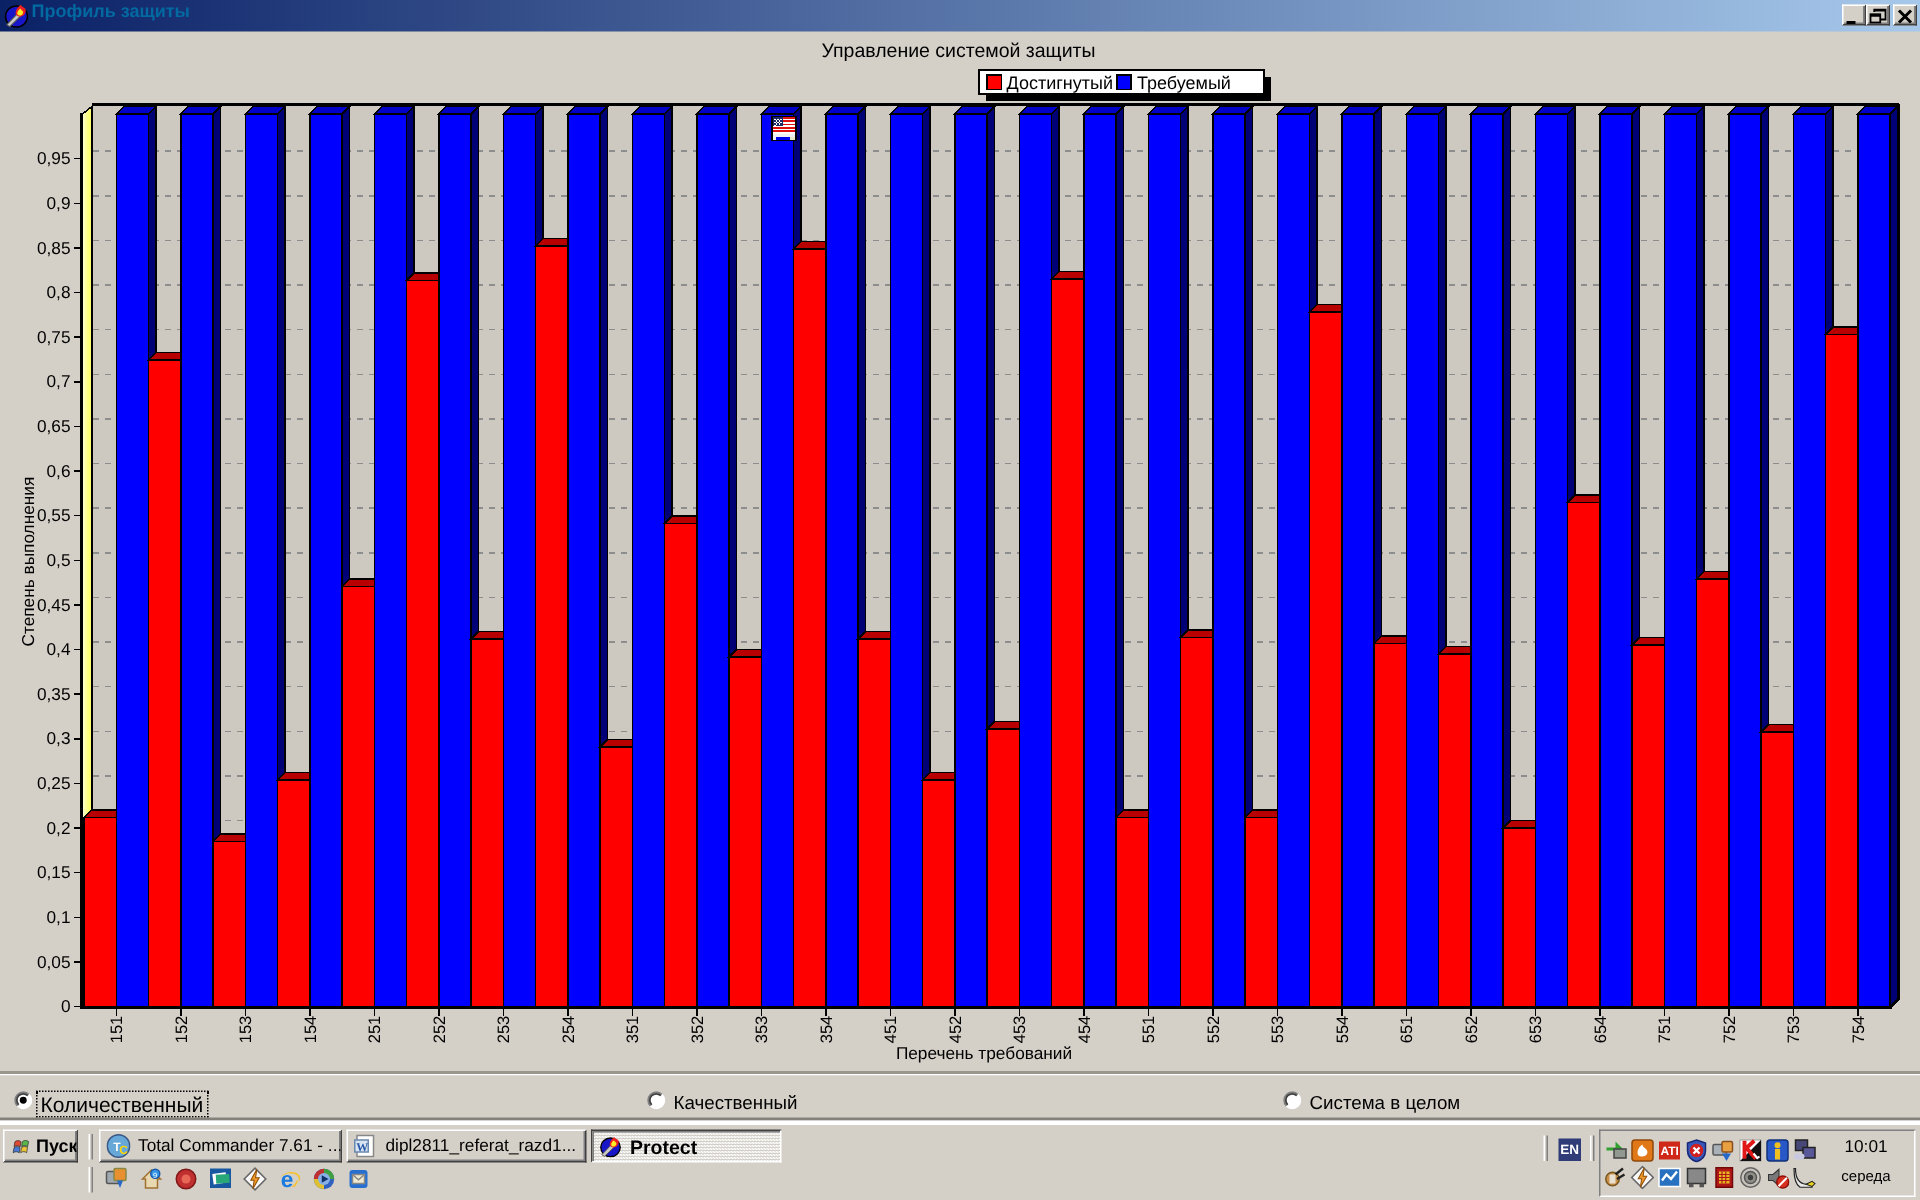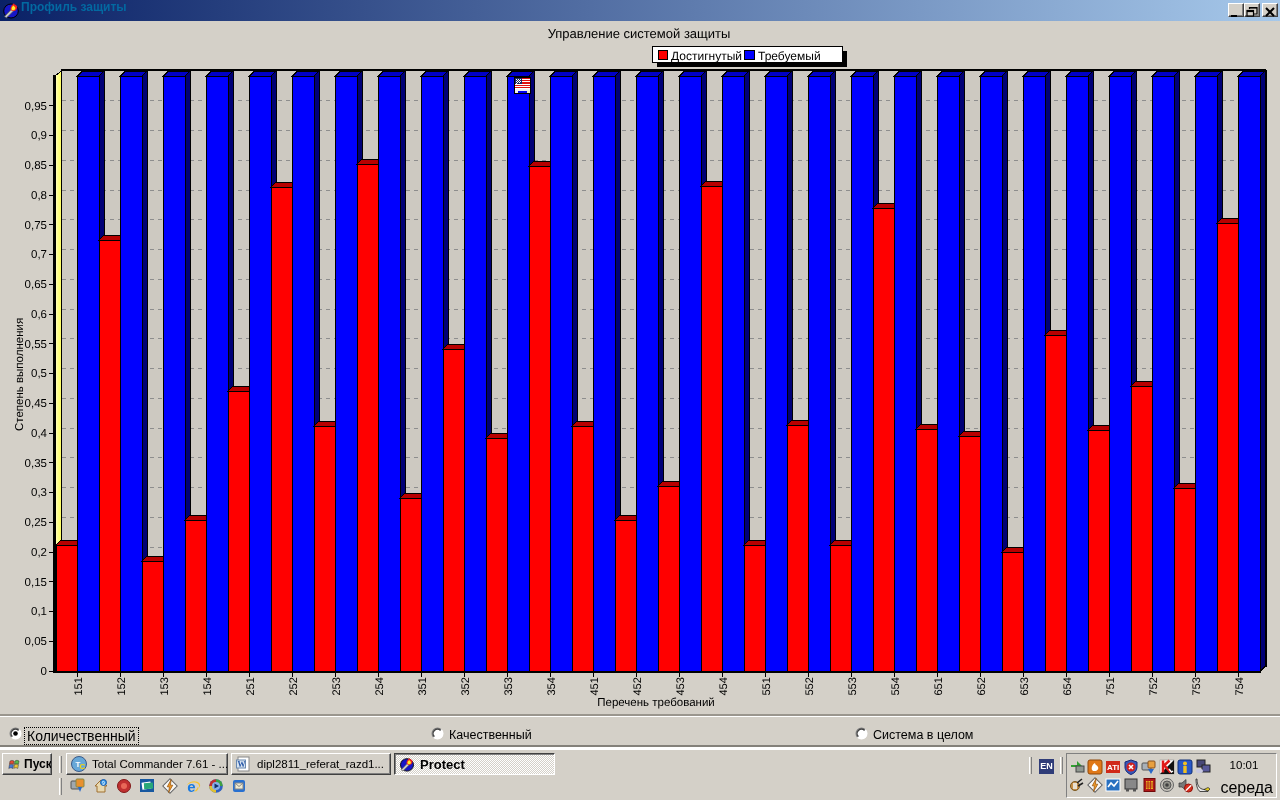--- a/index.html
+++ b/index.html
@@ -430,21 +430,21 @@
     <span style="margin-left:5px">Total Commander 7.61 - ...</span>
   </div>
 <div class="tb-btn" style="left:231px;top:753px;width:160px">
     <svg width="16" height="16" viewBox="0 0 16 16" style="flex:none">
       <rect x="2" y="1" width="11" height="14" fill="#fff" stroke="#888"></rect>
       <rect x="0.5" y="4" width="9" height="8" fill="#d8e4f0" stroke="#6888b0"></rect>
       <text x="1.5" y="11" font-size="8" font-weight="bold" fill="#2858a8" font-family="Liberation Serif">W</text>
     </svg>
     <span style="margin-left:5px">dipl2811_referat_razd1...</span>
   </div>
-<div class="abs" style="left:394px;top:753px;width:161px;height:22px;background:#d4d0c8;background-image:conic-gradient(#fff 0 25%,transparent 0 50%,#fff 0 75%,transparent 0);background-size:2px 2px;
+<div class="abs" style="left:394px;top:753px;width:127px;height:22px;background:#d4d0c8;background-image:conic-gradient(#fff 0 25%,transparent 0 50%,#fff 0 75%,transparent 0);background-size:2px 2px;
 border-top:1px solid #404040;border-left:1px solid #404040;border-right:1px solid #fff;border-bottom:1px solid #fff;
 box-shadow:inset 1px 1px 0 #808080;font-size:13px;font-weight:bold;display:flex;align-items:center;padding-left:4px">
     <svg width="16" height="16" viewBox="0 0 18 18" style="flex:none">
       <ellipse cx="9" cy="10" rx="7.3" ry="7" fill="#1716c8" stroke="#000" stroke-width="1"></ellipse>
       <path d="M2.5 15.5 L9.5 8.2 L11.5 10 L4.5 16.8 Z" fill="#c8c8c8" stroke="#555" stroke-width="0.7"></path>
       <path d="M8.5 8.5 C8 6 10 3.5 12 2.2 C12.2 3.4 13 3.5 14.2 4.2 C15.8 5.2 15.2 8 13.8 9.2 C12.4 10.4 9.6 10.6 8.5 8.5Z" fill="#ee2222"></path>
       <path d="M9.5 8.2 C9.3 6.8 10.6 5.2 11.7 4.6 C11.8 5.5 12.6 5.7 13.1 6.3 C13.8 7.2 13.2 8.6 12.2 9.1 C11.2 9.6 9.9 9.4 9.5 8.2Z" fill="#ffee22"></path>
     </svg>
     <span style="margin-left:5px">Protect</span>
   </div>
@@ -566,12 +566,12 @@
 <svg class="abs" style="left:1177px;top:777px" width="16" height="16" viewBox="0 0 16 16">
     <path d="M2 6 L5 6 L9 2.5 L9 13.5 L5 10 L2 10Z" fill="#787878" stroke="#333" stroke-width="0.7"></path>
     <circle cx="11.5" cy="11" r="4" fill="#d83020" stroke="#901008"></circle>
     <path d="M8.7 13.8 L14.3 8.2" stroke="#fff" stroke-width="1.3"></path>
   </svg>
 <svg class="abs" style="left:1195px;top:777px" width="16" height="16" viewBox="0 0 16 16">
     <path d="M2 2 C2 8 4 12 9 12.5 L13 12.5 L13 14.5 L5 14.5 C2.5 13 1 8 1 2Z" fill="#e8e8e8" stroke="#222" stroke-width="0.8"></path>
     <path d="M9 12.5 L13 10.5 L15 12 L13 14Z" fill="#e8d020" stroke="#222" stroke-width="0.7"></path>
   </svg>
 <div class="abs" style="left:1215px;top:759px;width:58px;font-size:11.5px;text-align:center">10:01</div>
-<div class="abs" style="left:1215px;top:779px;width:58px;font-size:16px;text-align:right">середа</div>
+<div class="abs" style="left:1215px;top:779px;width:58px;font-size:10px;text-align:center">середа</div>
 </body></html>

